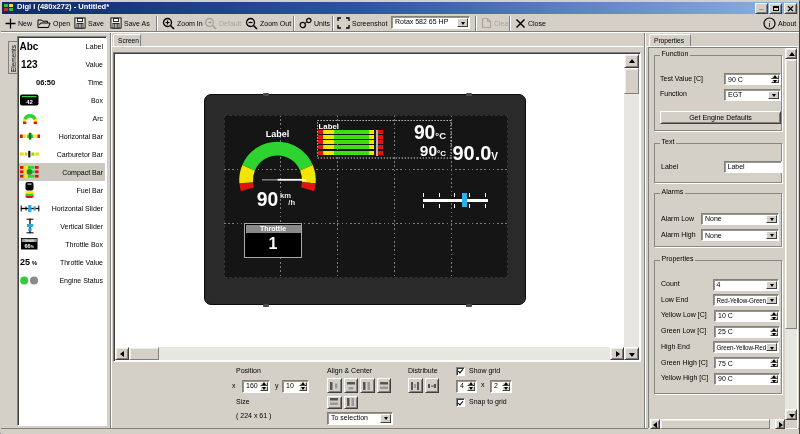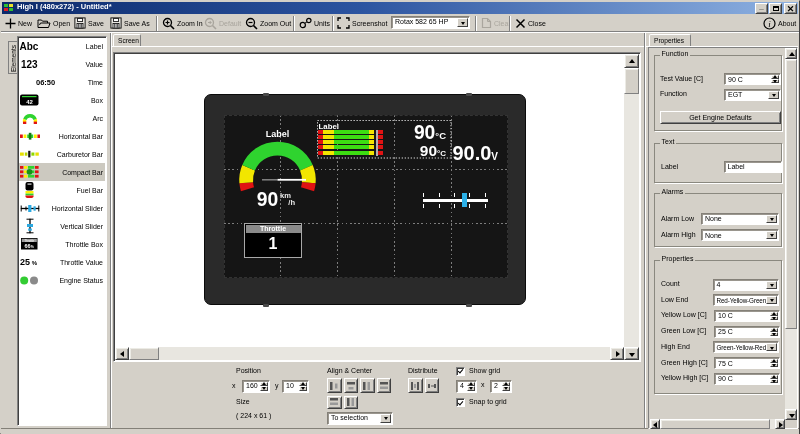--- a/index.html
+++ b/index.html
@@ -33,21 +33,21 @@
 <div class="ab" style="left:1px;top:427.5px;width:798px;height:6px;background:#d4d0c8;border-top:1.5px solid #838078;"></div>
 
 <div class="ab" style="left:2px;top:2px;width:796px;height:12px;background:linear-gradient(to right,#0c2a6b,#2c54a0 45%,#8fb2e2);"></div>
 <div class="ab" style="left:4px;top:3px;width:10px;height:10px;">
 <svg width="10" height="10">
       <rect x="0" y="1" width="4" height="3" fill="#2fbf2f"></rect>
       <rect x="5" y="1" width="4" height="3" fill="#e8e12a"></rect>
       <rect x="0" y="5" width="4" height="3" fill="#d22"></rect>
       <rect x="5" y="5" width="4" height="3" fill="#2fbf2f"></rect>
     </svg></div>
-<div class="ab" style="left:17px;top:2px;color:#fff;font-weight:bold;font-size:7.5px;">High I (480x272) - Untitled*</div>
+<div class="ab" style="left:17px;top:2px;color:#fff;font-weight:bold;font-size:7.5px;">Digi I (480x272) - Untitled*</div>
 <div class="ab btn3" style="left:755px;top:3px;width:13px;height:11px;font-size:8px;text-align:center;line-height:6px;font-weight:bold;">_</div>
 <div class="ab btn3" style="left:769px;top:3px;width:13px;height:11px;">
     <div class="ab" style="left:2.5px;top:1.5px;width:6px;height:5px;border:1px solid #000;border-top-width:2px;"></div>
   </div>
 <div class="ab btn3" style="left:784px;top:3px;width:13px;height:11px;font-size:9px;text-align:center;line-height:10px;font-weight:bold;">✕</div>
 
 <div class="ab" style="left:1px;top:14px;width:798px;height:18px;background:#d4d0c8;border-bottom:1px solid #808080;box-shadow:0 1px 0 #fff;"></div>
 <div class="tbtn" style="left:5px;top:15px;height:16px;color:#000;">
     <svg width="11" height="11">
       <path d="M5.5 0.5v10M0.5 5.5h10" stroke="#000" stroke-width="1.3"></path>

